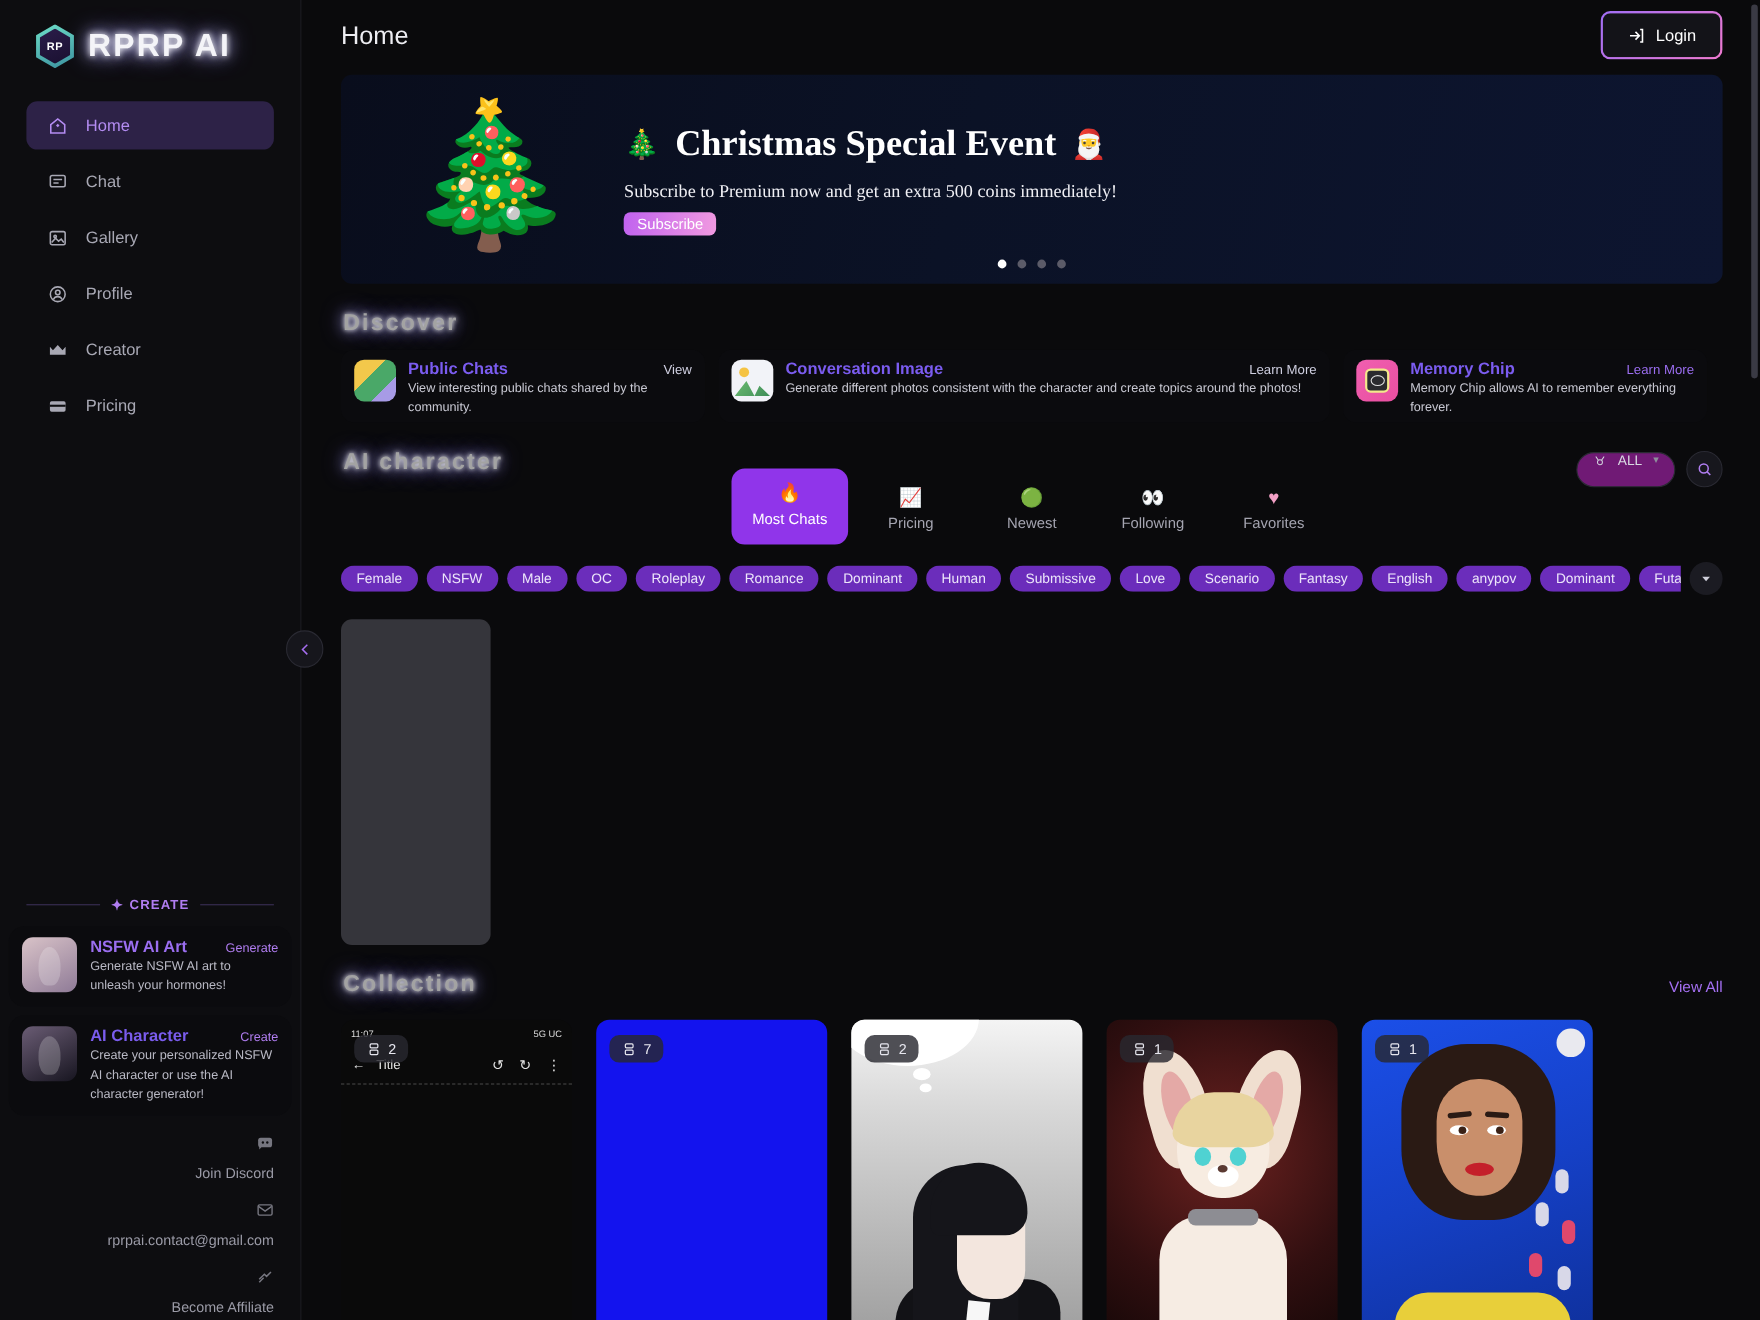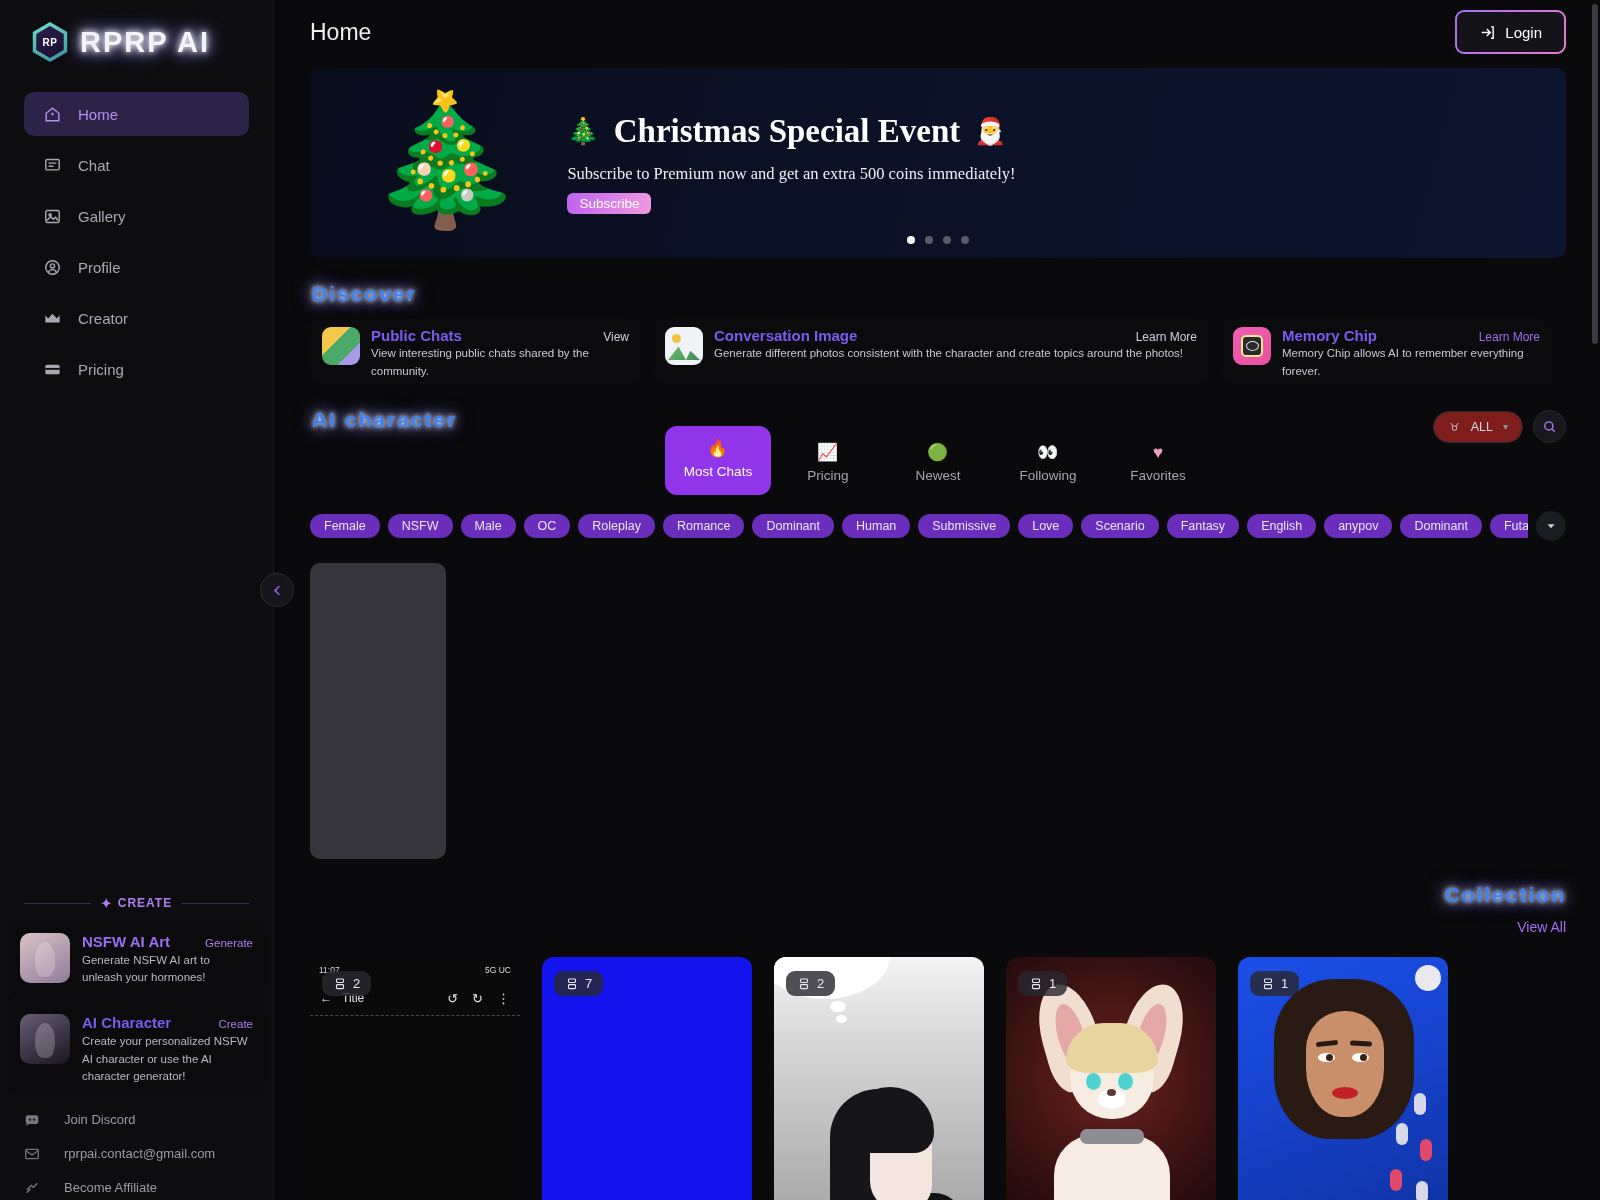--- a/index.html
+++ b/index.html
@@ -94,22 +94,22 @@
   }
   .promo-body { flex: 1; min-width: 0; }
   .promo-top { display: flex; justify-content: space-between; align-items: baseline; gap: 8px; }
   .promo-title { font-size: 15px; font-weight: 600; }
   .promo-title.a { color: #9b6ef0; }
   .promo-title.b { color: #7a5ced; }
   .promo-act { font-size: 11.5px; color: #b07df0; white-space: nowrap; }
   .promo-desc { font-size: 11.5px; color: #b9b9c4; line-height: 1.5; margin-top: 2px; }
 
   .foot-link {
-    display: flex; align-items: flex-start; gap: 24px;
-    padding: 9px 24px; font-size: 13px; color: #9a9aa6; cursor: pointer;
+    display: flex; align-items: flex-end; gap: 12px;
+    padding: 9px 24px; font-size: 13px; color: #9a9aa6; cursor: pointer; flex-direction: column;
   }
   .foot-link svg { width: 16px; height: 16px; opacity: .75; flex: 0 0 16px; }
 
   
   .collapse-btn {
     position: absolute; right: -21px; top: 573px;
     width: 34px; height: 34px; border-radius: 50%;
     background: #16161c; border: 1px solid #2a2a33;
     display: flex; align-items: center; justify-content: center;
     color: #a66ef0; font-size: 16px; cursor: pointer; z-index: 30;
@@ -162,24 +162,24 @@
   .dots {
     position: absolute; bottom: 14px; left: 0; right: 0;
     display: flex; justify-content: center; gap: 10px;
   }
   .dot { width: 8px; height: 8px; border-radius: 50%; background: #5b5b68; cursor: pointer; }
   .dot.on { background: #fff; }
 
   
   .sec-title {
     font-size: 21px; font-weight: 700; letter-spacing: 2px;
-    color: #3b82f6; margin: 24px 0 12px 2px;
+    color: #a3a3a3; margin: 24px 0 12px 2px;
     text-shadow: 0 0 5px #fff, 0 0 13px #a9a9e8, 0 0 20px #6f5fc0;
   }
-  .sec-head { display: flex; align-items: flex-end; justify-content: space-between; flex-direction: column; }
+  .sec-head { display: flex; align-items: flex-end; justify-content: space-between; }
   .view-all { font-size: 14px; color: #a36ff0; cursor: pointer; margin-bottom: 14px; }
 
   
   .discover { display: flex; gap: 12px; overflow: hidden; }
   .dcard {
     flex: 0 0 331px; height: 66px; background: #0b0b0e;
     border-radius: 12px; padding: 9px 12px;
     display: flex; gap: 11px; align-items: flex-start; cursor: pointer;
   }
   .dcard.wide { flex: 0 0 556px; }
@@ -205,23 +205,23 @@
   .drow { display: flex; justify-content: space-between; align-items: baseline; gap: 8px; }
   .dtitle { font-size: 15px; font-weight: 600; color: #7b5cf0; }
   .dlink { font-size: 12px; color: #9b6ef0; white-space: nowrap; }
   .dlink.w { color: #cfcfe0; }
   .ddesc { font-size: 11.5px; color: #c9c9d3; line-height: 1.55; margin-top: 1px; }
 
   
   .aic-head { display: flex; align-items: flex-start; justify-content: space-between; }
   .aic-tools { display: flex; align-items: center; gap: 10px; margin-top: 26px; }
   .gender-sel {
-    display: flex; align-items: center; gap: 10px;
+    display: flex; align-items: flex-start; gap: 10px;
     height: 32px; padding: 0 14px; border-radius: 16px;
-    border: 1px solid #2a2a33; background: #7f1d1d;
+    border: 1px solid #2a2a33; background: #701a75;
     font-size: 12.5px; color: #d8d8e2; cursor: pointer;
   }
   .gender-sel .chev { color: #8e8e9c; font-size: 10px; }
   .search-btn {
     width: 33px; height: 33px; border-radius: 50%;
     background: #17171d; border: 1px solid #2a2a33;
     display: flex; align-items: center; justify-content: center; cursor: pointer;
   }
   .search-btn svg { width: 15px; height: 15px; stroke: #b07df0; }
 

